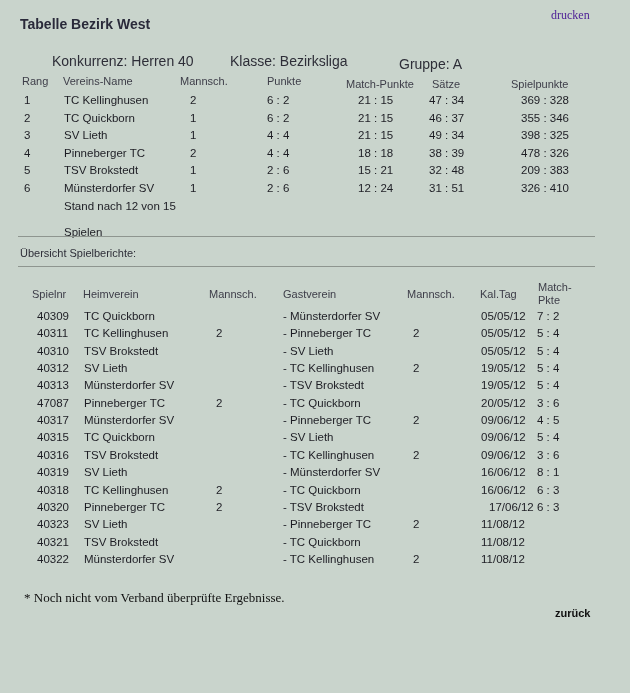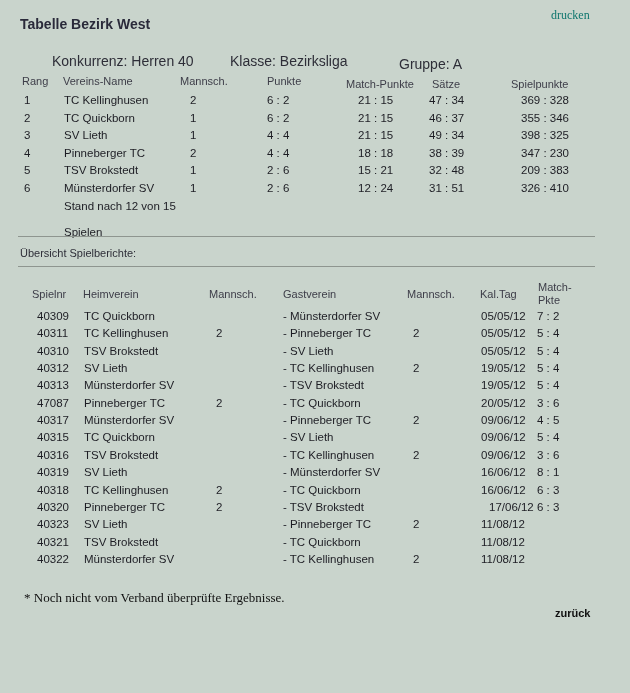--- a/index.html
+++ b/index.html
@@ -5,21 +5,21 @@
   html, body { margin: 0; padding: 0; }
   body {
     width: 630px; height: 693px; overflow: hidden;
     background: #c9d4cc;
     font-family: "Liberation Sans", sans-serif;
     color: #1a1a22;
     position: relative;
   }
   .abs { position: absolute; white-space: nowrap; }
   #title { left: 20px; top: 16px; font-size: 14px; font-weight: bold; color: #2a2a3a; }
-  #print { left: 551px; top: 8px; font-size: 12px; font-family: "Liberation Serif", serif; color: #0f766e; cursor: pointer; }
+  #print { left: 551px; top: 8px; font-size: 12px; font-family: "Liberation Serif", serif; color: #4c1d95; cursor: pointer; }
   .hdr-info { top: 53px; font-size: 14px; color: #2e2e38; }
   .th1 { top: 75px; font-size: 11px; color: #3d3d48; }
   .td { font-size: 11.5px; color: #1d1d24; }
   .hr { position: absolute; left: 18px; width: 577px; height: 1px; background: #8e958f; }
   #sec2 { left: 20px; top: 247px; font-size: 11px; color: #2e2e38; }
   .th2 { font-size: 11px; color: #3d3d48; }
   #foot { left: 24px; top: 590px; font-size: 13px; font-family: "Liberation Serif", serif; color: #111; }
   #back { left: 555px; top: 607px; font-size: 11px; font-weight: bold; color: #111; cursor: pointer; }
 </style>
 </head>
@@ -68,21 +68,21 @@
         <div class="abs td" style="left: 429px; top: 129.2px;">49 : 34</div>
         <div class="abs td" style="left: 521px; top: 129.2px;">398 : 325</div>
       </div>
       <div>
         <div class="abs td" style="left: 24px; top: 146.8px;">4</div>
         <div class="abs td" style="left: 64px; top: 146.8px;">Pinneberger TC</div>
         <div class="abs td" style="left: 190px; top: 146.8px;">2</div>
         <div class="abs td" style="left: 267px; top: 146.8px;">4 : 4</div>
         <div class="abs td" style="left: 358px; top: 146.8px;">18 : 18</div>
         <div class="abs td" style="left: 429px; top: 146.8px;">38 : 39</div>
-        <div class="abs td" style="left: 521px; top: 146.8px;">347 : 230</div>
+        <div class="abs td" style="left: 521px; top: 146.8px;">478 : 326</div>
       </div>
       <div>
         <div class="abs td" style="left: 24px; top: 164.4px;">5</div>
         <div class="abs td" style="left: 64px; top: 164.4px;">TSV Brokstedt</div>
         <div class="abs td" style="left: 190px; top: 164.4px;">1</div>
         <div class="abs td" style="left: 267px; top: 164.4px;">2 : 6</div>
         <div class="abs td" style="left: 358px; top: 164.4px;">15 : 21</div>
         <div class="abs td" style="left: 429px; top: 164.4px;">32 : 48</div>
         <div class="abs td" style="left: 521px; top: 164.4px;">209 : 383</div>
       </div>

